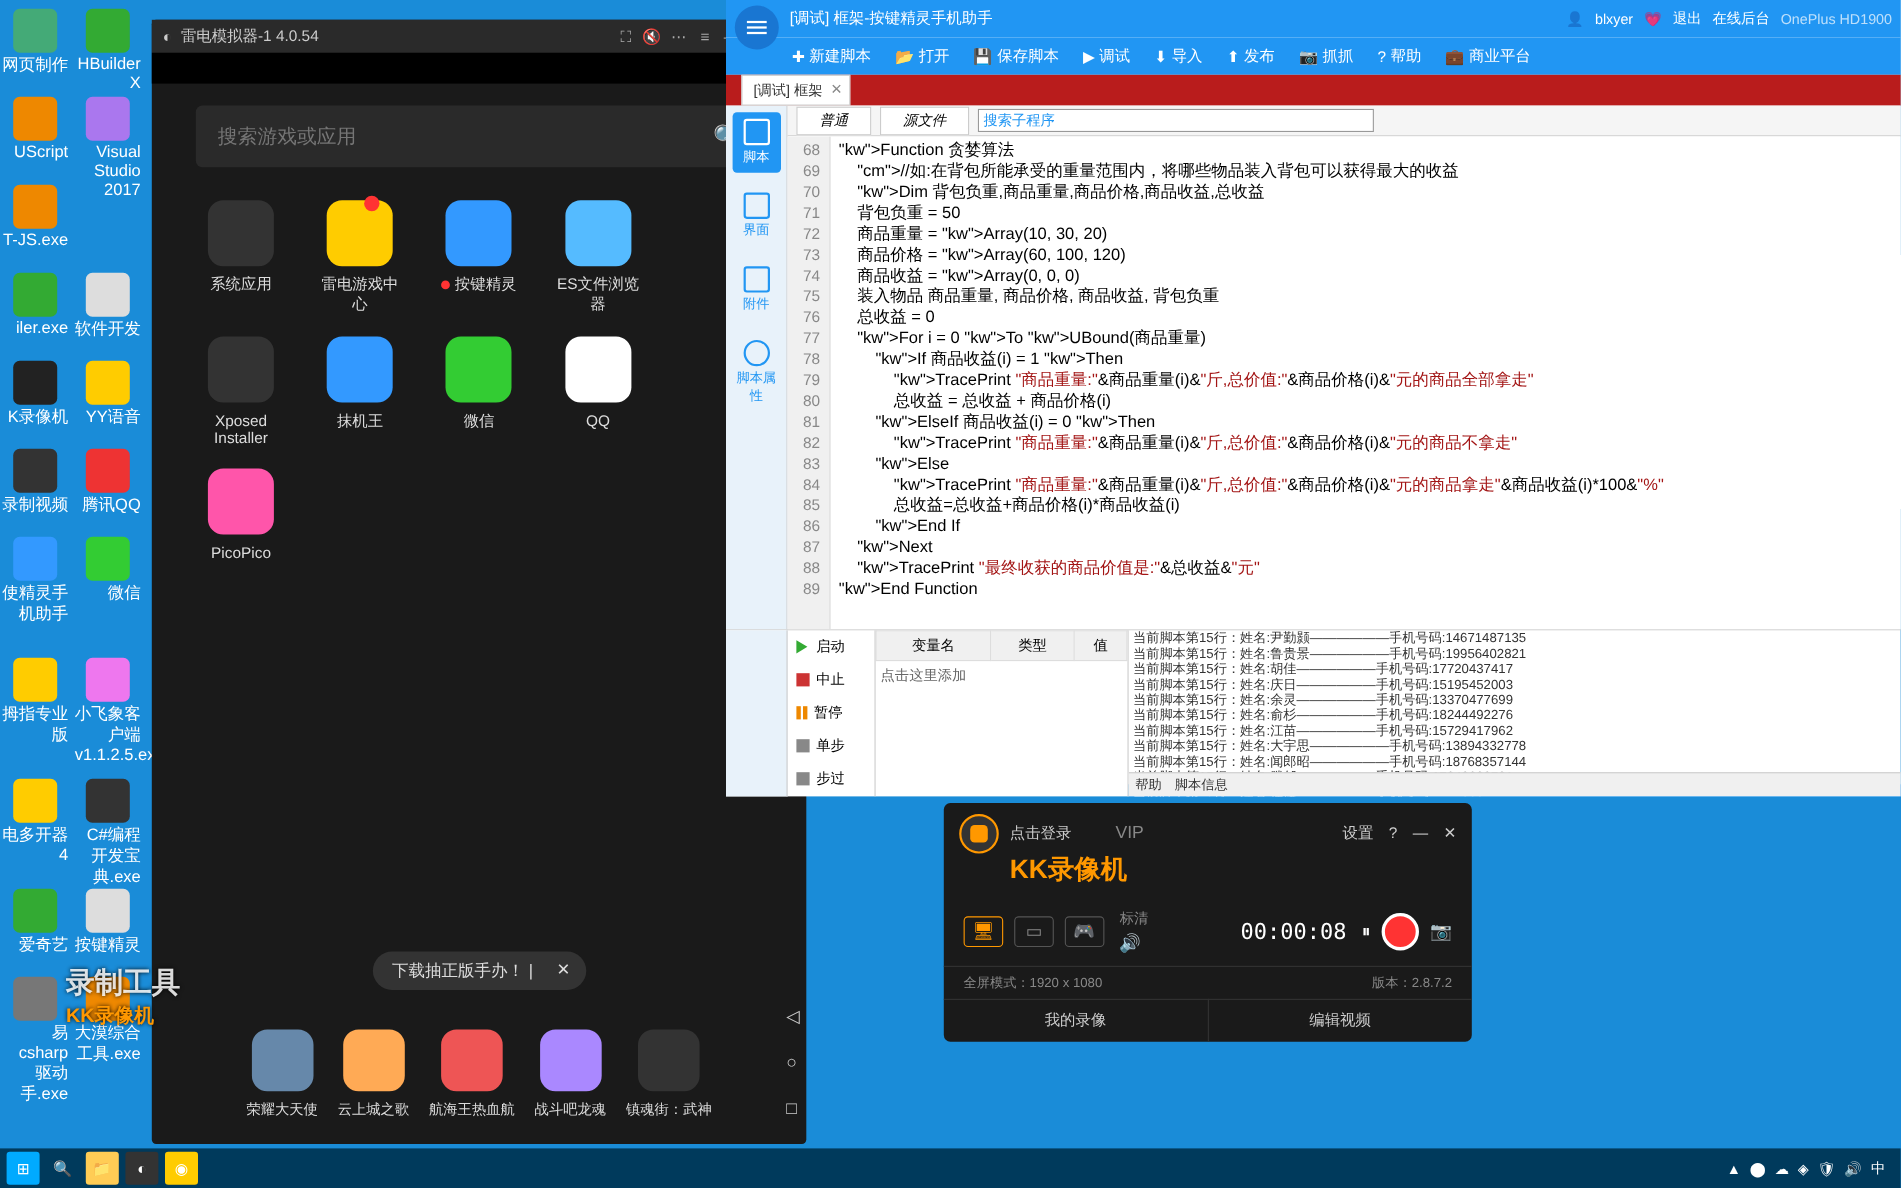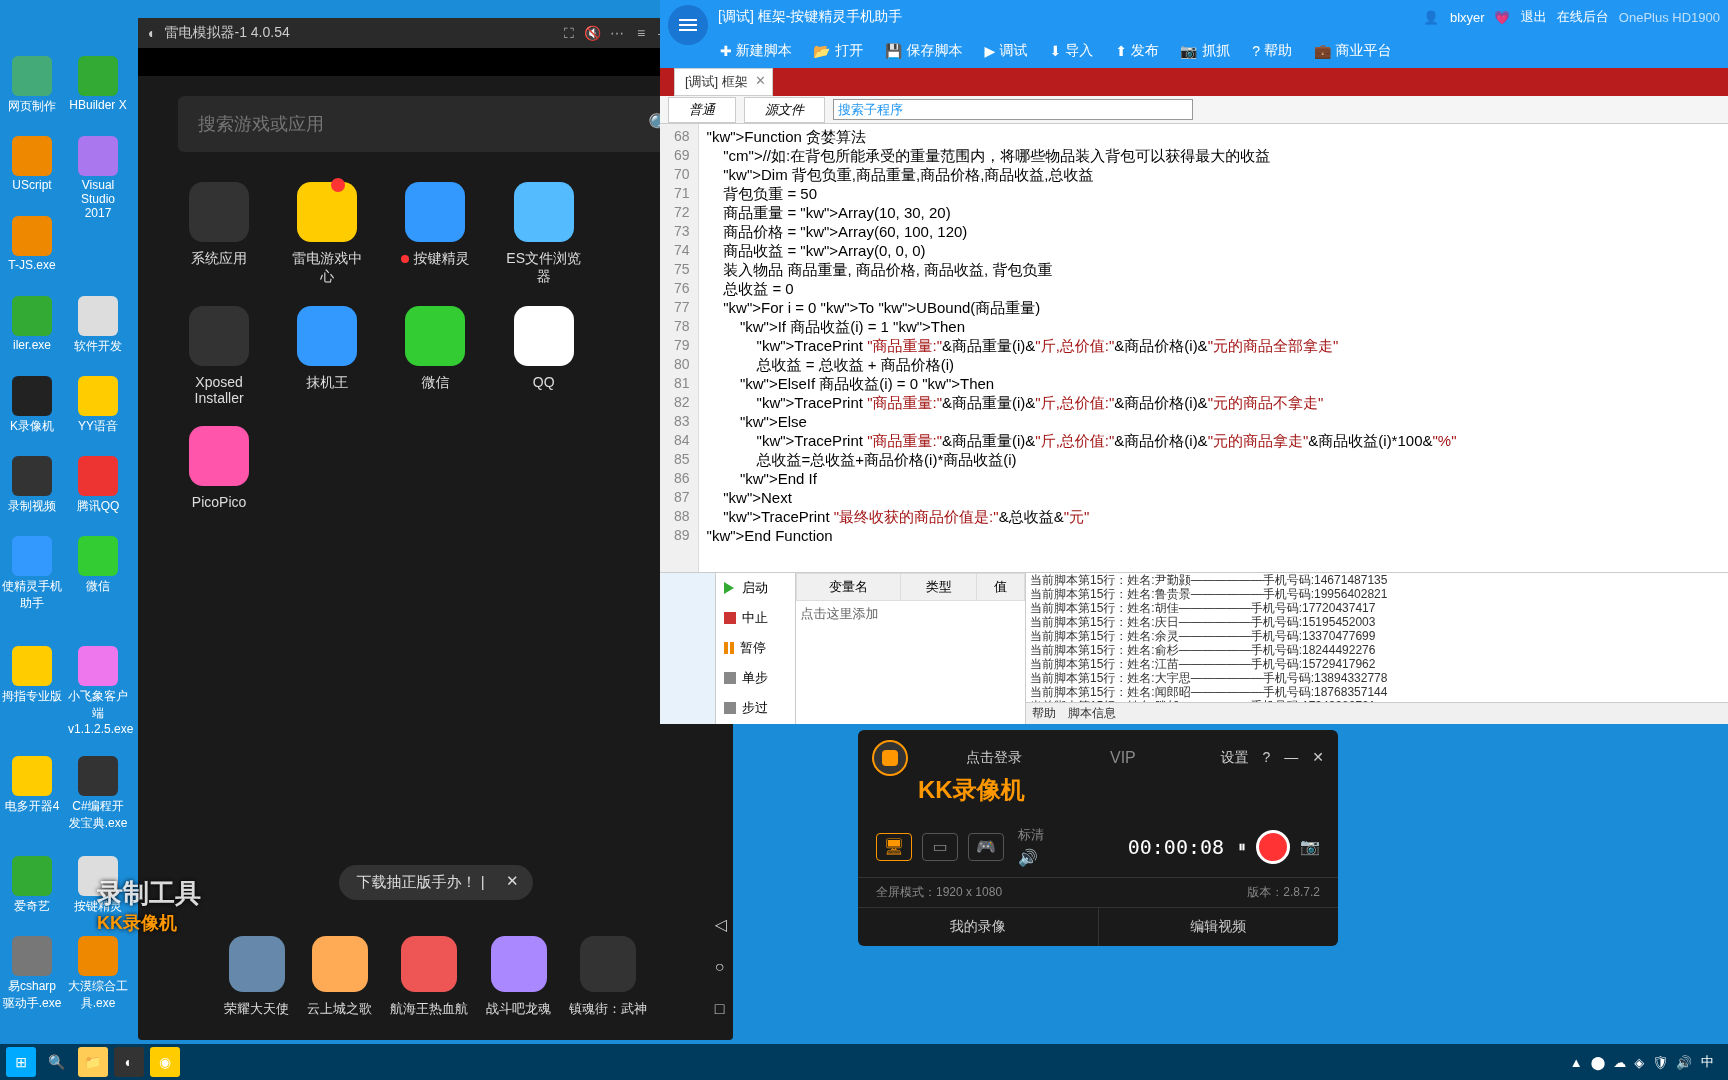--- a/index.html
+++ b/index.html
@@ -1,20 +1,20 @@
 <!DOCTYPE html>
 <html><head>
 <meta charset="utf-8">
 <style>
 * { margin: 0; padding: 0; box-sizing: border-box; font-family: "Microsoft YaHei", sans-serif; }
 body { width: 1728px; height: 1080px; background: #1a8cd8; overflow: hidden; position: relative; }
 
 
 .desktop { position: absolute; left: 0; top: 0; width: 133px; height: 1040px; }
-.dicon { width: 60px; text-align: center; color: #fff; font-size: 12px; position: absolute; margin-top: 48px; }
+.dicon { width: 60px; text-align: right; color: #fff; font-size: 15px; position: absolute; }
 .dicon .ico { width: 40px; height: 40px; margin: 0 auto 2px; border-radius: 6px; }
 
 
 .emulator { position: absolute; left: 138px; top: 18px; width: 595px; height: 1022px; background: #1a1a1a; border-radius: 4px; }
 .emu-title { height: 30px; background: #2a2a2a; color: #ccc; font-size: 14px; padding: 6px 10px; display: flex; align-items: center; }
 .emu-title .t { margin-left: 8px; }
 .emu-title .ctrls { margin-left: auto; display: flex; gap: 4px; }
 .emu-title .ctrls span { width: 20px; text-align: center; color: #aaa; cursor: pointer; }
 .emu-status { height: 28px; background: #000; display: flex; justify-content: flex-end; align-items: center; color: #fff; padding: 0 12px; gap: 6px; font-size: 16px; }
 .emu-body { padding: 20px 40px; color: #fff; }
@@ -69,41 +69,41 @@
 .ide-bcol3 table { width: 100%; font-size: 13px; border-collapse: collapse; }
 .ide-bcol3 th { background: #f0f0f0; padding: 4px; border: 1px solid #ddd; font-weight: normal; }
 .ide-bcol3 td { padding: 4px; color: #666; }
 .ide-bcol4 { flex: 1; font-size: 12px; color: #333; overflow: hidden; position: relative; }
 .ide-bcol4 .log-line { white-space: nowrap; padding: 0 4px; line-height: 14px; }
 .ide-bcol4 .log-line.hl { background: #2196f3; color: #fff; }
 .ide-bcol4 .btabs { position: absolute; bottom: 0; left: 0; right: 0; background: #f0f0f0; padding: 2px 6px; display: flex; gap: 12px; border-top: 1px solid #ccc; }
 
 
 .kk { position: absolute; left: 858px; top: 730px; width: 480px; background: #1a1a1a; border-radius: 6px; color: #ccc; }
-.kk-head { height: 56px; display: flex; align-items: center; padding: 0 14px; gap: 48px; }
+.kk-head { height: 56px; display: flex; align-items: center; padding: 0 14px; }
 .kk-logo { width: 36px; height: 36px; background: #333; border-radius: 50%; margin-right: 10px; border: 2px solid #ff9800; position: relative; }
 .kk-logo::after { content: ""; position: absolute; inset: 8px; background: #ff9800; border-radius: 4px; }
 .kk-head .login { font-size: 14px; cursor: pointer; }
 .kk-head .vip { margin-left: 40px; color: #888; }
 .kk-head .right { margin-left: auto; display: flex; gap: 14px; font-size: 14px; }
 .kk-brand { padding: 0 14px 10px 60px; font-size: 24px; font-weight: bold; color: #ff9800; margin-top: -12px; }
 .kk-body { padding: 10px 18px; display: flex; align-items: center; gap: 14px; }
 .kk-modes { display: flex; gap: 10px; }
 .kk-mode { width: 36px; height: 28px; border: 1px solid #555; border-radius: 4px; display: flex; align-items: center; justify-content: center; color: #888; }
 .kk-mode.active { border-color: #ff9800; color: #ff9800; }
 .kk-time { margin-left: auto; font-family: monospace; font-size: 20px; color: #fff; }
 .kk-ctrls { display: flex; gap: 10px; align-items: center; }
 .kk-rec { width: 34px; height: 34px; background: #f33; border-radius: 50%; border: 3px solid #fff; cursor: pointer; }
 .kk-foot { display: flex; justify-content: space-between; padding: 6px 18px; font-size: 12px; color: #888; border-top: 1px solid #333; }
 .kk-btns { display: flex; }
 .kk-btn { flex: 1; text-align: center; padding: 10px; border-top: 1px solid #333; font-size: 14px; cursor: pointer; }
 .kk-btn:first-child { border-right: 1px solid #333; }
 
 
-.watermark { position: absolute; left: 60px; top: 876px; color: rgba(255,255,255,0.85); font-size: 26px; font-weight: bold; text-shadow: 0 0 4px #000; margin-left: 37px; }
+.watermark { position: absolute; left: 60px; top: 876px; color: rgba(255,255,255,0.85); font-size: 26px; font-weight: bold; text-shadow: 0 0 4px #000; }
 .watermark .sub { font-size: 18px; color: #ff9800; }
 
 
 .taskbar { position: absolute; left: 0; bottom: 0; right: 0; height: 36px; background: #003a5c; display: flex; align-items: center; padding: 0 6px; gap: 6px; }
 .taskbar .tb-ico { width: 30px; height: 30px; border-radius: 3px; display: flex; align-items: center; justify-content: center; color: #fff; font-size: 14px; }
 .taskbar .tray { margin-left: auto; display: flex; gap: 8px; color: #fff; font-size: 13px; align-items: center; padding-right: 8px; }
 </style>
 </head>
 <body>
 
@@ -303,20 +303,26 @@
         <span>商业平台</span>
       </div>
     </div>
   <div class="ide-tabs">
     <div class="ide-tab">
       <span>[调试] 框架</span>
       <span class="x">✕</span>
     </div>
   </div>
   <div class="ide-main">
+    <div class="ide-left">
+      <div class="lbtn active"><div class="lico"></div><span>脚本</span></div>
+      <div class="lbtn"><div class="lico"></div><span>界面</span></div>
+      <div class="lbtn"><div class="lico"></div><span>附件</span></div>
+      <div class="lbtn"><div class="lico" style="border-radius:50%"></div><span>脚本属性</span></div>
+    </div>
     <div class="ide-content">
       <div class="ide-subbar">
         <span class="stab">普通</span>
         <span class="stab">源文件</span>
         <div class="sinput"><input value="搜索子程序" style=""></div>
       </div>
       <div class="code">
         <div class="gutter" id="gutter">68<br>69<br>70<br>71<br>72<br>73<br>74<br>75<br>76<br>77<br>78<br>79<br>80<br>81<br>82<br>83<br>84<br>85<br>86<br>87<br>88<br>89<br></div>
         <div class="code-lines" id="code-lines"><span class="&lt;span">"kw"</span>&gt;Function 贪婪算法
     <span class="&lt;span">"cm"</span>&gt;//如:在背包所能承受的重量范围内，将哪些物品装入背包可以获得最大的收益

